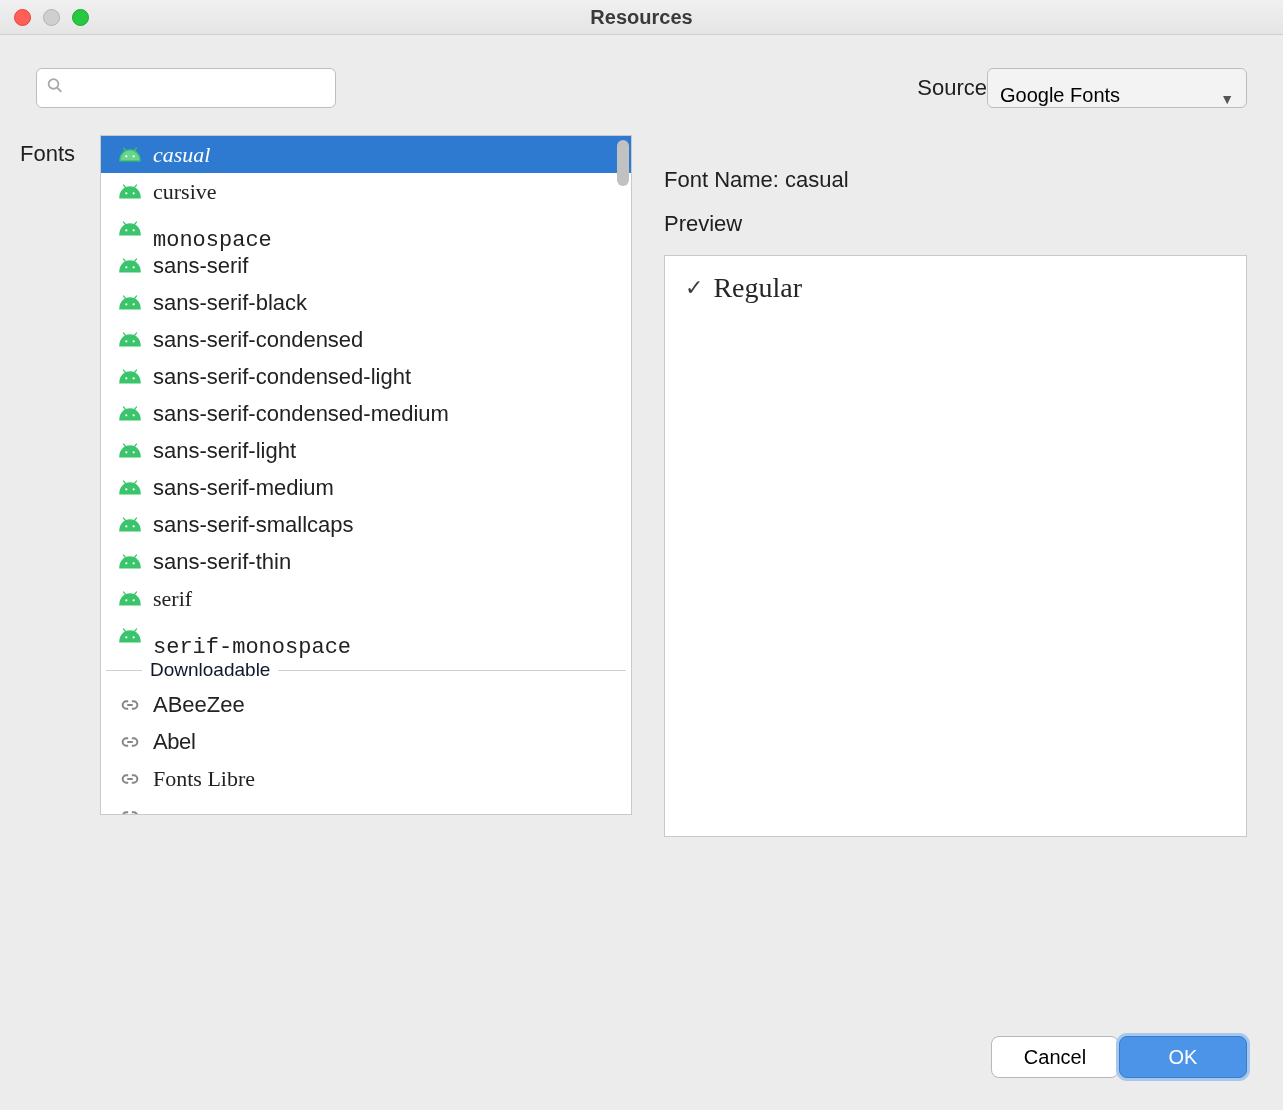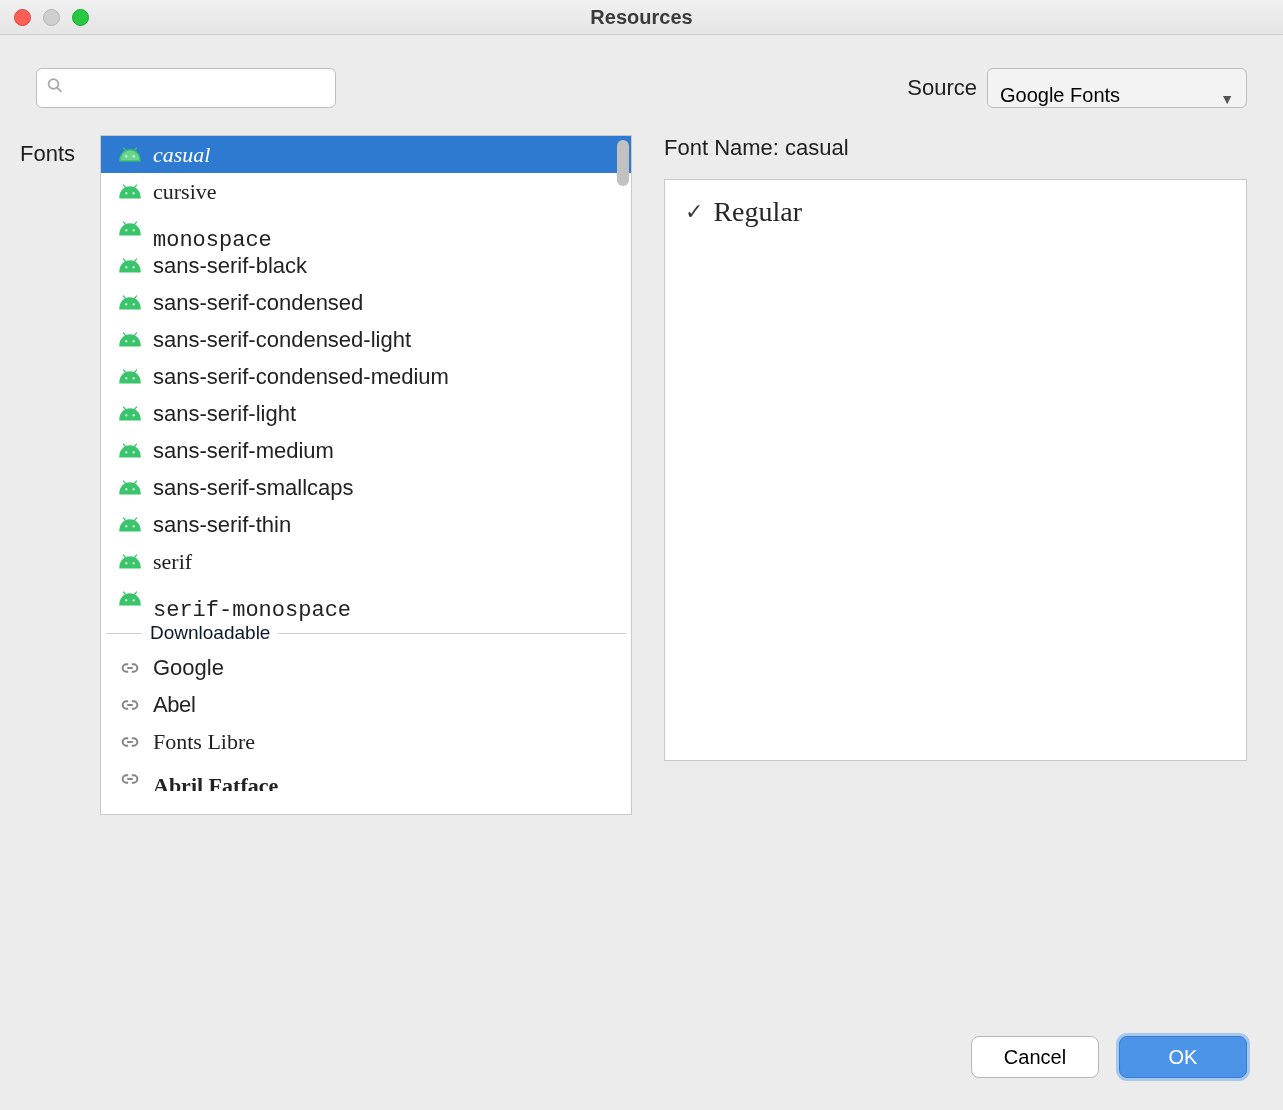--- a/index.html
+++ b/index.html
@@ -68,21 +68,20 @@
       border: 1px solid #bdbdbd;
       border-radius: 6px;
       background: #fff;
       padding-left: 36px;
       font-size: 18px;
       outline: none;
     }
     .spacer { flex: 1; }
     .source-label {
       font-size: 22px;
-      margin-right: 10px;
       color: #202020;
     }
     .source-select {
       width: 260px;
       height: 40px;
       border: 1px solid #bdbdbd;
       border-radius: 6px;
       background: #f3f3f3;
       padding: 0 12px;
       display: flex;
@@ -157,20 +156,21 @@
       width: 12px;
       height: 46px;
       border-radius: 6px;
       background: #c1c1c1;
     }
     .right-col {
       flex: 1;
       display: flex;
       flex-direction: column;
       gap: 18px;
+      margin-top: 32px;
     }
     .fn-line {
       font-size: 22px;
       color: #202020;
     }
     .preview-label {
       font-size: 22px;
       color: #202020;
     }
     .preview-box {
@@ -188,21 +188,20 @@
       font-size: 28px;
       color: #262626;
     }
     .check { font-size: 22px; color: #3a3a3a; }
     .footer {
       height: 108px;
       display: flex;
       align-items: flex-end;
       justify-content: flex-end;
       padding: 0 36px 32px 0;
-      gap: 20px;
     }
     .btn {
       height: 42px;
       min-width: 128px;
       border-radius: 8px;
       font-size: 20px;
       border: 1px solid #b8b8b8;
       background: #fff;
       display: flex;
       align-items: center;
@@ -289,20 +288,30 @@
               <span class="font-mono">monospace</span>
             </div>
             <div class="font-item">
               <span class="icon-android">
                 <svg viewBox="0 0 24 16">
                   <path d="M1 15 C1 8 6 3 12 3 C18 3 23 8 23 15 Z M5 1 L7.5 4 M19 1 L16.5 4" fill="#3ac46b" stroke="#3ac46b" stroke-width="1.5" stroke-linecap="round"></path>
                   <circle cx="8" cy="10" r="1.2" fill="#fff"></circle>
                   <circle cx="16" cy="10" r="1.2" fill="#fff"></circle>
                 </svg>
               </span>
+              <span class="">sans-serif</span>
+            </div>
+            <div class="font-item">
+              <span class="icon-android">
+                <svg viewBox="0 0 24 16">
+                  <path d="M1 15 C1 8 6 3 12 3 C18 3 23 8 23 15 Z M5 1 L7.5 4 M19 1 L16.5 4" fill="#3ac46b" stroke="#3ac46b" stroke-width="1.5" stroke-linecap="round"></path>
+                  <circle cx="8" cy="10" r="1.2" fill="#fff"></circle>
+                  <circle cx="16" cy="10" r="1.2" fill="#fff"></circle>
+                </svg>
+              </span>
               <span class="">sans-serif-black</span>
             </div>
             <div class="font-item">
               <span class="icon-android">
                 <svg viewBox="0 0 24 16">
                   <path d="M1 15 C1 8 6 3 12 3 C18 3 23 8 23 15 Z M5 1 L7.5 4 M19 1 L16.5 4" fill="#3ac46b" stroke="#3ac46b" stroke-width="1.5" stroke-linecap="round"></path>
                   <circle cx="8" cy="10" r="1.2" fill="#fff"></circle>
                   <circle cx="16" cy="10" r="1.2" fill="#fff"></circle>
                 </svg>
               </span>
@@ -392,21 +401,21 @@
               <div class="line left-line"></div>
               <span>Downloadable</span>
               <div class="line right-line"></div>
             </div>
             <div class="font-item">
               <span class="icon-link">
                 <svg viewBox="0 0 24 24" fill="none" stroke-width="2.2">
                   <path d="M9 12h6 M4 12a4 4 0 0 1 4-4h2 M20 12a4 4 0 0 1-4 4h-2 M4 12a4 4 0 0 0 4 4h2 M20 12a4 4 0 0 0-4-4h-2"></path>
                 </svg>
               </span>
-              <span class="">Google</span>
+              <span class="">ABeeZee</span>
             </div>
             <div class="font-item">
               <span class="icon-link">
                 <svg viewBox="0 0 24 24" fill="none" stroke-width="2.2">
                   <path d="M9 12h6 M4 12a4 4 0 0 1 4-4h2 M20 12a4 4 0 0 1-4 4h-2 M4 12a4 4 0 0 0 4 4h2 M20 12a4 4 0 0 0-4-4h-2"></path>
                 </svg>
               </span>
               <span class="font-condensed">Abel</span>
             </div>
             <div class="font-item">
@@ -428,20 +437,21 @@
           </div>
         <div class="scroll-thumb"></div>
       </div>
     </div>
 
     <div class="right-col">
       <div class="fn-line">
         <span>Font Name:</span>
         <span>casual</span>
       </div>
+      <div class="preview-label">Preview</div>
       <div class="preview-box">
         <div class="preview-row">
           <span class="check">✓</span>
           <span class="font-comic">Regular</span>
         </div>
       </div>
     </div>
   </div>
 
   <div class="footer">

